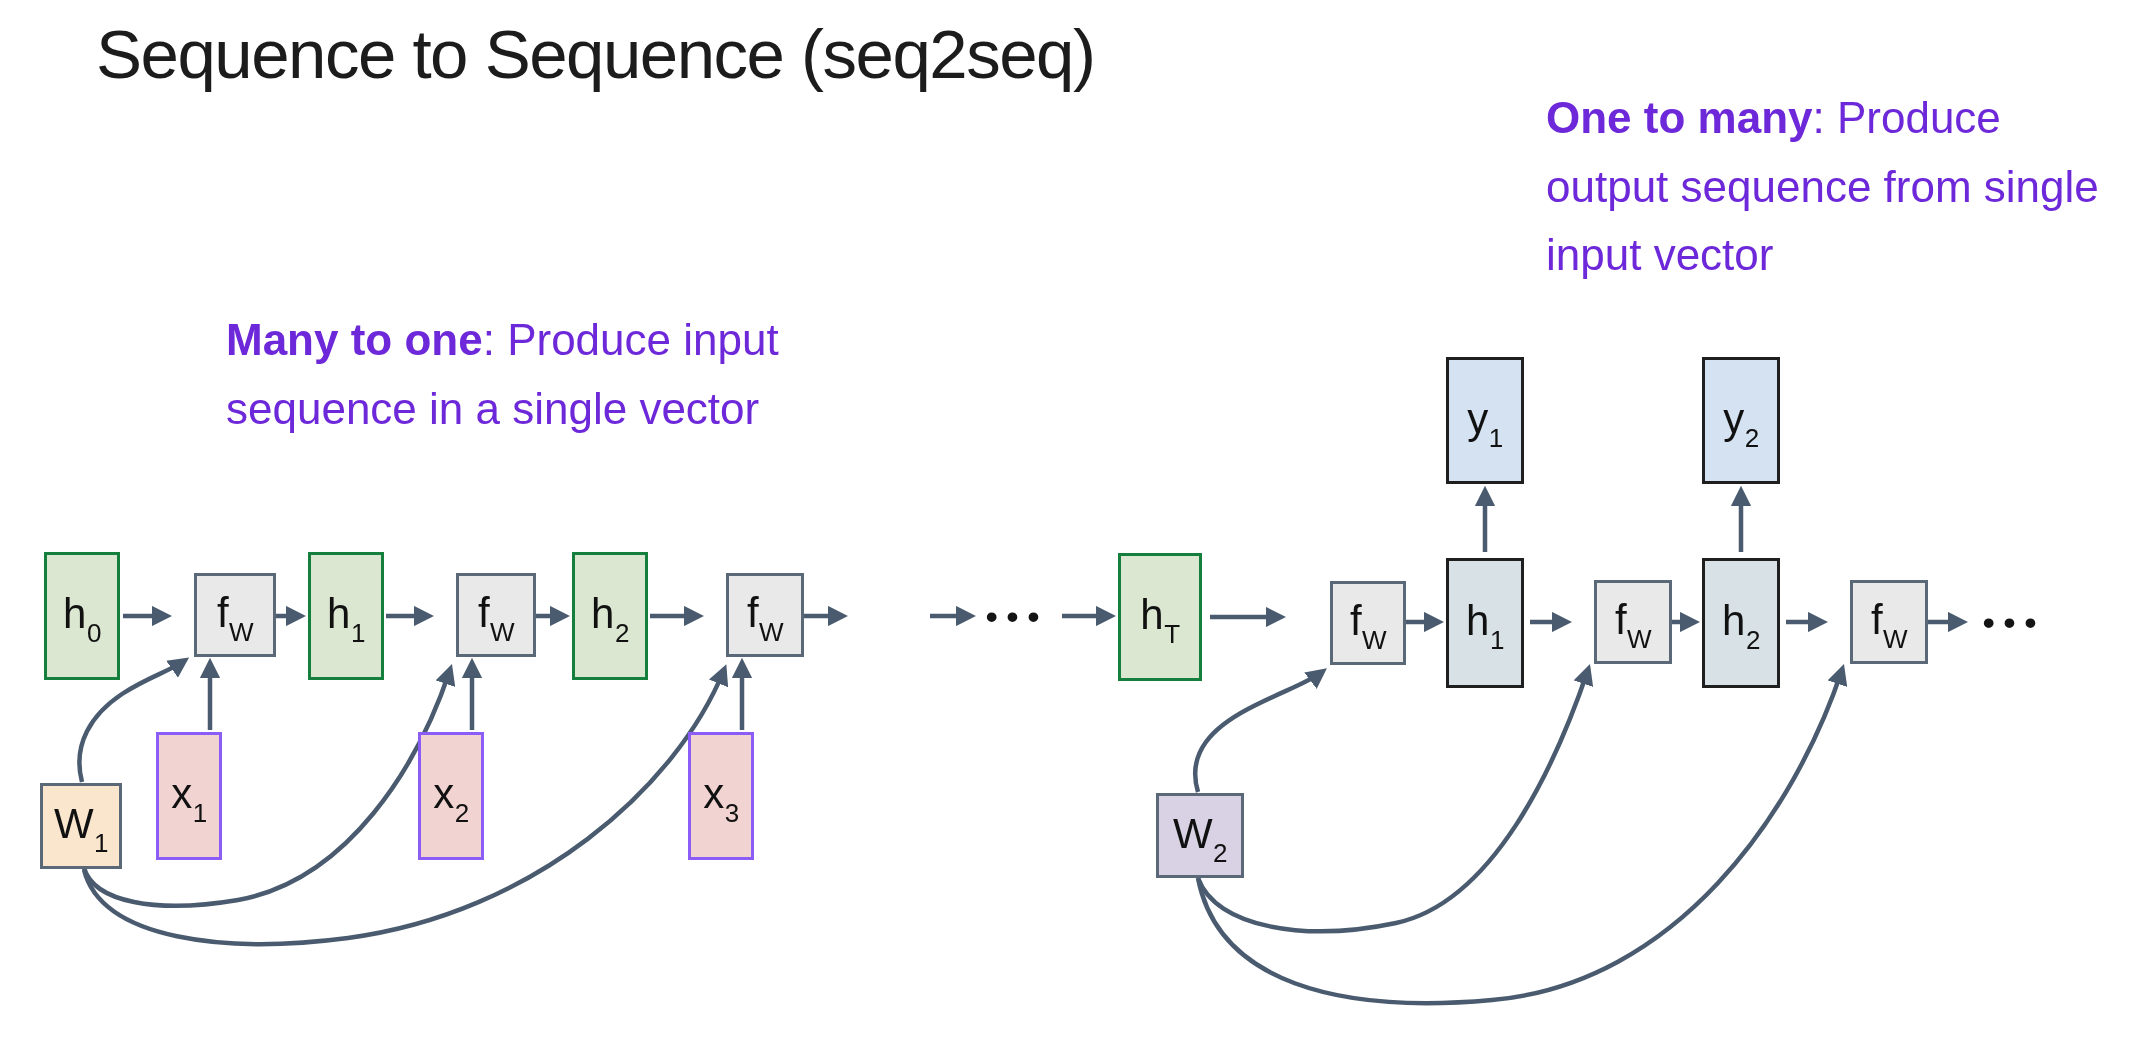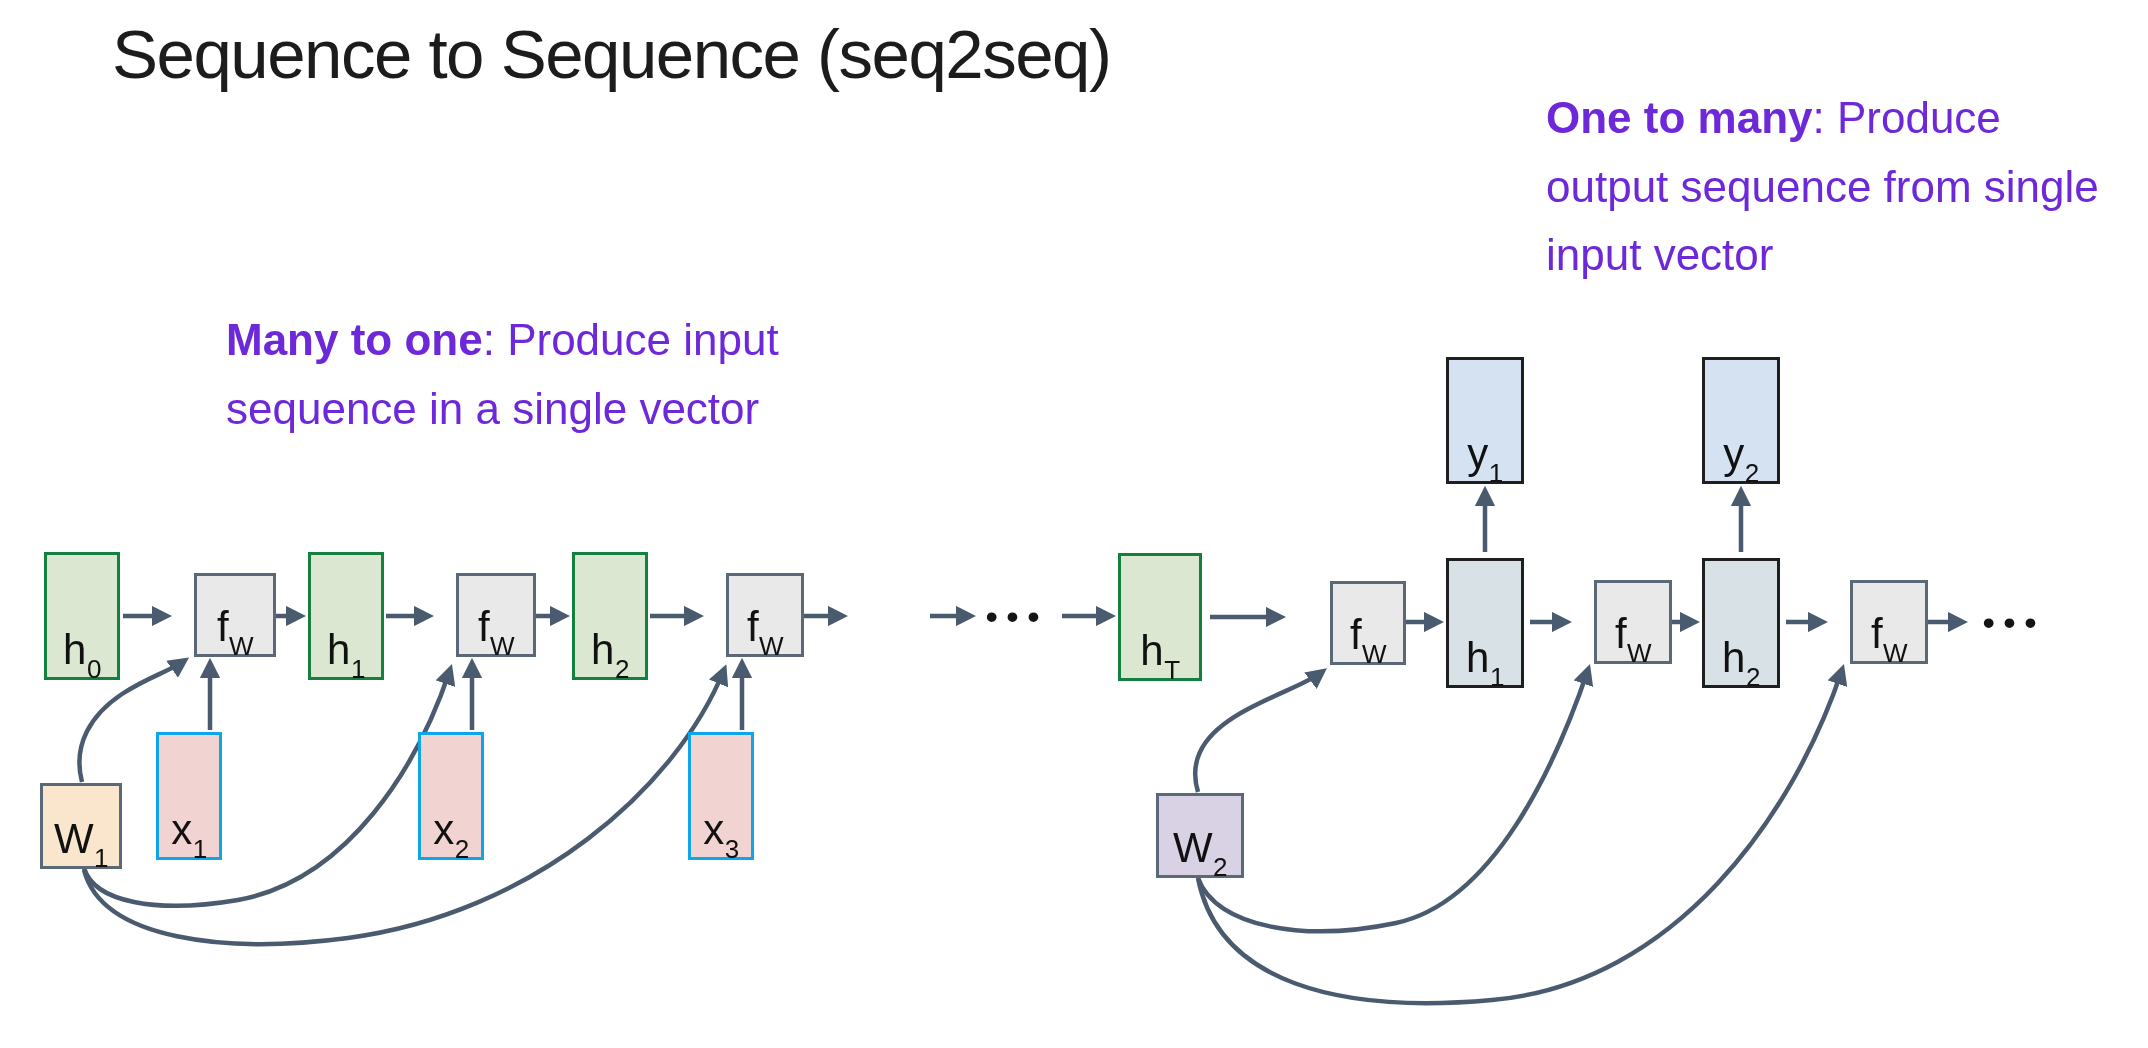--- a/index.html
+++ b/index.html
@@ -1,30 +1,30 @@
 <!DOCTYPE html>
 <html><head>
 <meta charset="utf-8">
 <style>
   html,body{margin:0;padding:0;background:#ffffff;}
   .slide{position:relative;width:2148px;height:1048px;background:#ffffff;overflow:hidden;
          font-family:"Liberation Sans",sans-serif;color:#1b1b1b;}
   .arrows{position:absolute;left:0;top:0;width:2148px;height:1048px;}
-  .title{position:absolute;left:112px;top:10px;font-size:69px;line-height:1.3;
+  .title{position:absolute;left:96px;top:10px;font-size:69px;line-height:1.3;
          letter-spacing:-1.5px;color:#1c1c1c;white-space:nowrap;}
   .note{position:absolute;font-size:44px;line-height:1.56;color:#6d28d9;}
   .note .b{font-weight:bold;}
   .note-left{left:226px;top:306px;width:650px;}
   .note-right{left:1546px;top:84px;width:560px;}
-  .node{position:absolute;display:flex;align-items:flex-end;justify-content:center;
+  .node{position:absolute;display:flex;align-items:center;justify-content:center;
         box-sizing:border-box;font-size:42px;color:#111;}
   .node sub{font-size:0.62em;line-height:1;position:relative;top:0.18em;left:0.02em;}
   .green {background:#dbe7d1;border:3px solid #15803d;}
   .grayf {background:#e9e9e9;border:3px solid #5a6878;margin-left:20px;}
-  .pink  {background:#f1d4d2;border:3px solid #0ea5e9;}
+  .pink  {background:#f1d4d2;border:3px solid #8b5cf6;}
   .tan   {background:#fae6cd;border:3px solid #5a6878;}
   .lav   {background:#d8d2e4;border:3px solid #5a6878;}
   .blue  {background:#d4e2f2;border:3px solid #1f1f1f;}
   .bgray {background:#d7e1e6;border:3px solid #1f1f1f;}
   .dots{position:absolute;height:40px;line-height:40px;text-align:center;
         font-size:34px;font-weight:bold;letter-spacing:9px;color:#141414;}
 </style>
 </head>
 <body>
 

